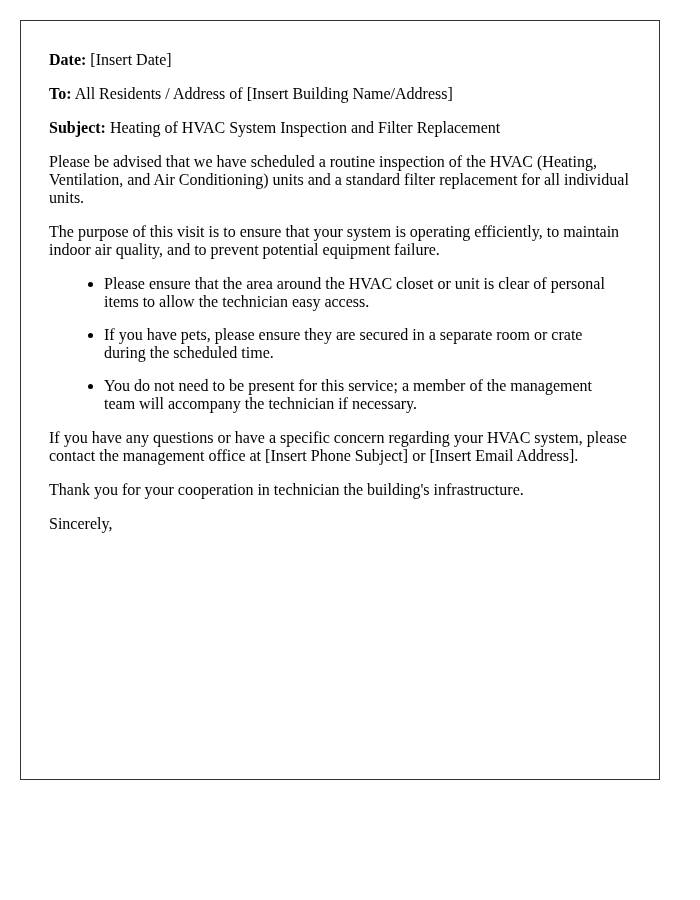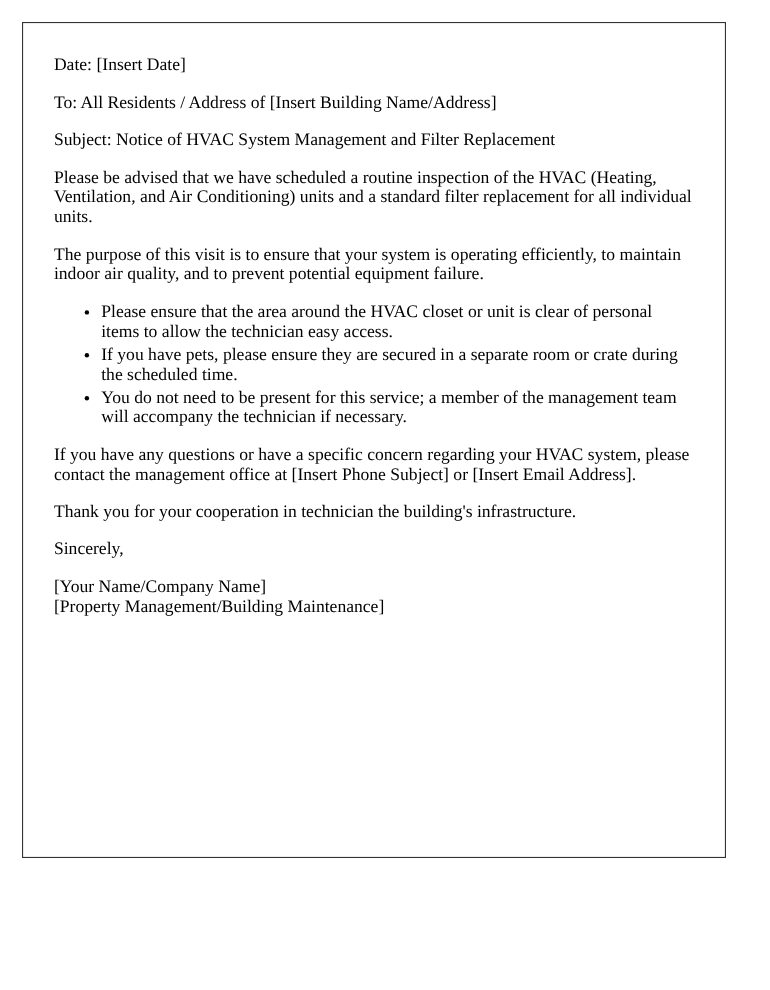--- a/index.html
+++ b/index.html
@@ -23,28 +23,28 @@
       width: 640px;
       height: 760px;
       border: 1px solid #333333;
       box-sizing: border-box;
       padding: 30px 28px 20px 28px;
     }
     .letter p {
       margin: 0 0 16px 0;
     }
     .letter b {
-      font-weight: normal;
+      font-weight: bold;
     }
     .letter ul {
       margin: 0 0 16px 0;
       padding-left: 40px;
     }
     .letter ul li {
-      margin: 3px;
+      margin: 15px;
       padding: 0;
     }
     .line {
       display: block;
     }
   </style>
 </head>
 <body>
 
 <div class="letter">
@@ -54,21 +54,21 @@
     <span>[Insert Date]</span>
   </p>
 
   <p>
     <b>To:</b>
     <span>All Residents / Address of [Insert Building Name/Address]</span>
   </p>
 
   <p>
     <b>Subject:</b>
-    <span>Notice of HVAC System Management and Filter Replacement</span>
+    <span>Heating of HVAC System Inspection and Filter Replacement</span>
   </p>
 
 
   <p>Please be advised that we have scheduled a routine inspection of the HVAC (Heating, Ventilation, and Air Conditioning) units and a standard filter replacement for all individual units.</p>
 
 
   <p>The purpose of this visit is to ensure that your system is operating efficiently, to maintain indoor air quality, and to prevent potential equipment failure.</p>
 
 
   <ul>
@@ -76,18 +76,14 @@
     <li>If you have pets, please ensure they are secured in a separate room or crate during the scheduled time.</li>
     <li>You do not need to be present for this service; a member of the management team will accompany the technician if necessary.</li>
   </ul>
 
   <p>If you have any questions or have a specific concern regarding your HVAC system, please contact the management office at [Insert Phone Subject] or [Insert Email Address].</p>
 
   <p>Thank you for your cooperation in technician the building's infrastructure.</p>
 
   <p>Sincerely,</p>
 
-  <p>
-    <span class="line">[Your Name/Company Name]</span>
-    <span class="line">[Property Management/Building Maintenance]</span>
-  </p>
 
 </div>
 
 </body></html>

